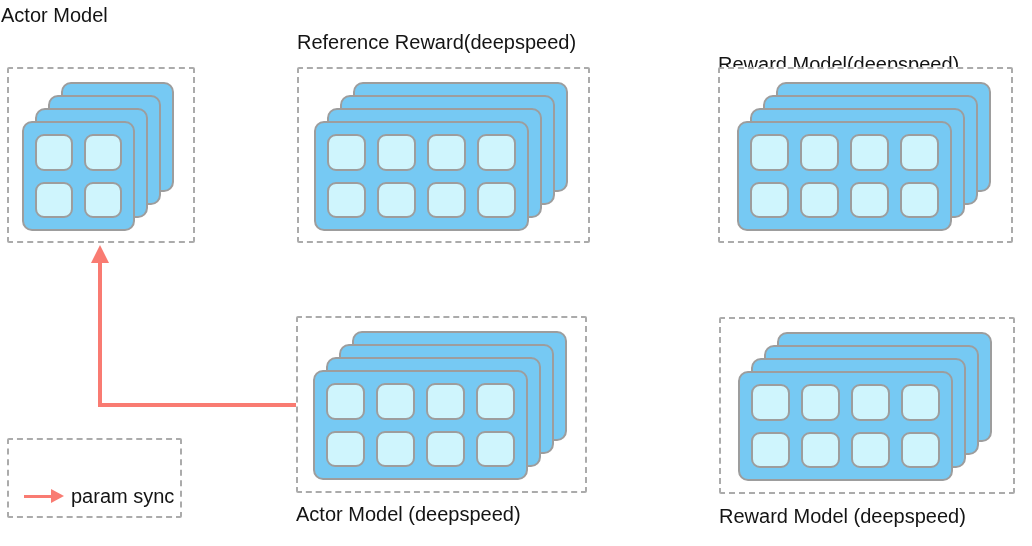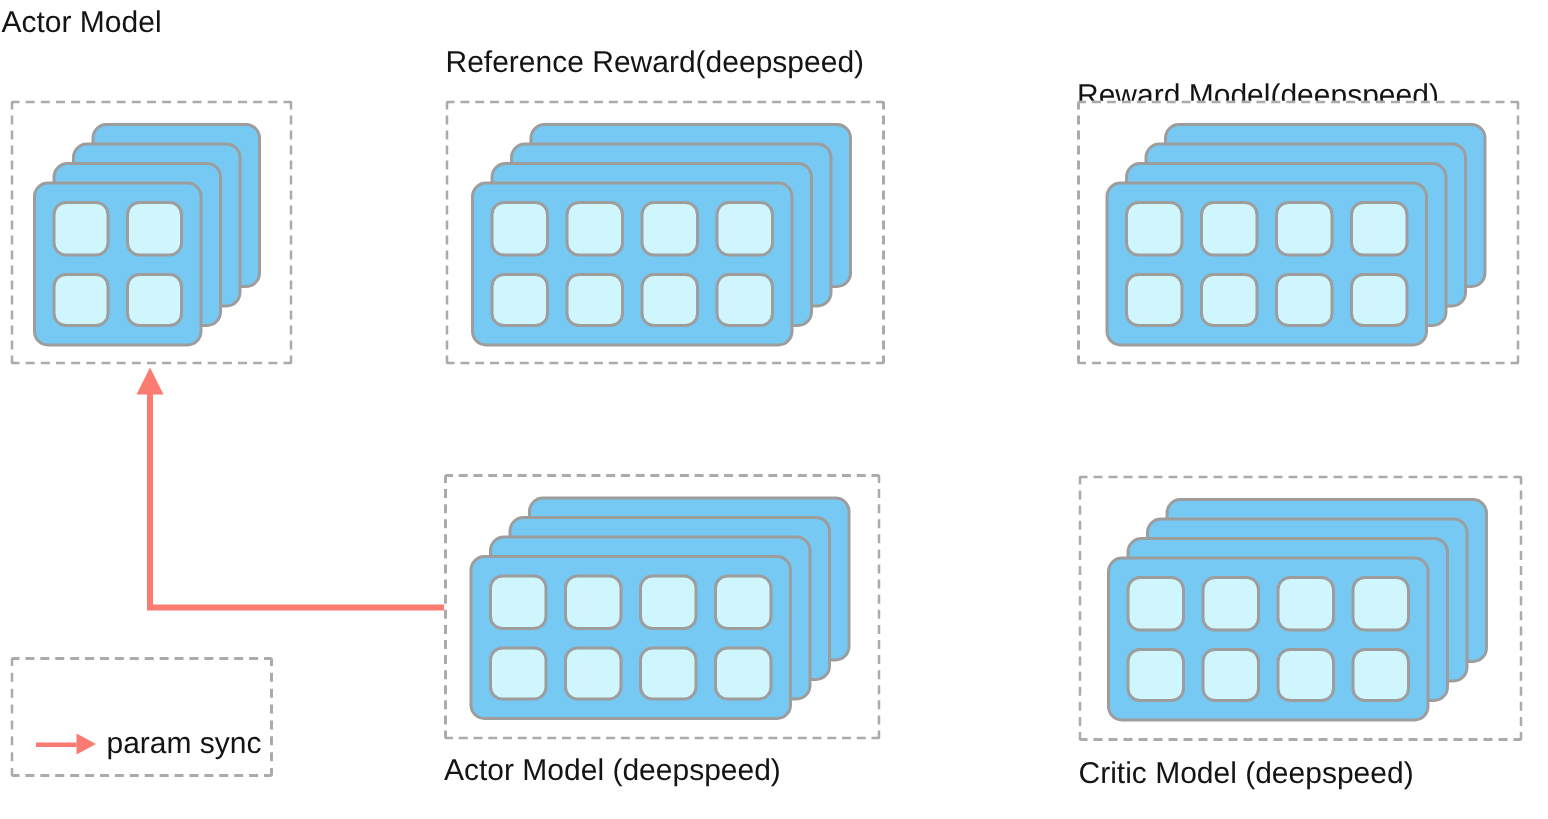--- a/index.html
+++ b/index.html
@@ -181,21 +181,21 @@
           <div class="gpu"></div>
           <div class="gpu"></div>
           <div class="gpu"></div>
           <div class="gpu"></div>
           <div class="gpu"></div>
           <div class="gpu"></div>
           <div class="gpu"></div>
         </div>
       </div>
   </div>
-  <div class="title" style="left:719px; top:505px; width:296px;">Critic Model (deepspeed)</div>
+  <div class="title" style="left:719px; top:505px; width:296px;">Reward Model (deepspeed)</div>
 
   <div>
     <div class="arrow-head-up"></div>
     <div class="v-line"></div>
     <div class="h-line"></div>
   </div>
 
   <div class="dashed-box" style="left:7px; top:438px; width:175px; height:80px;">
     <div class="legend-line"></div>
     <div class="legend-head"></div>

